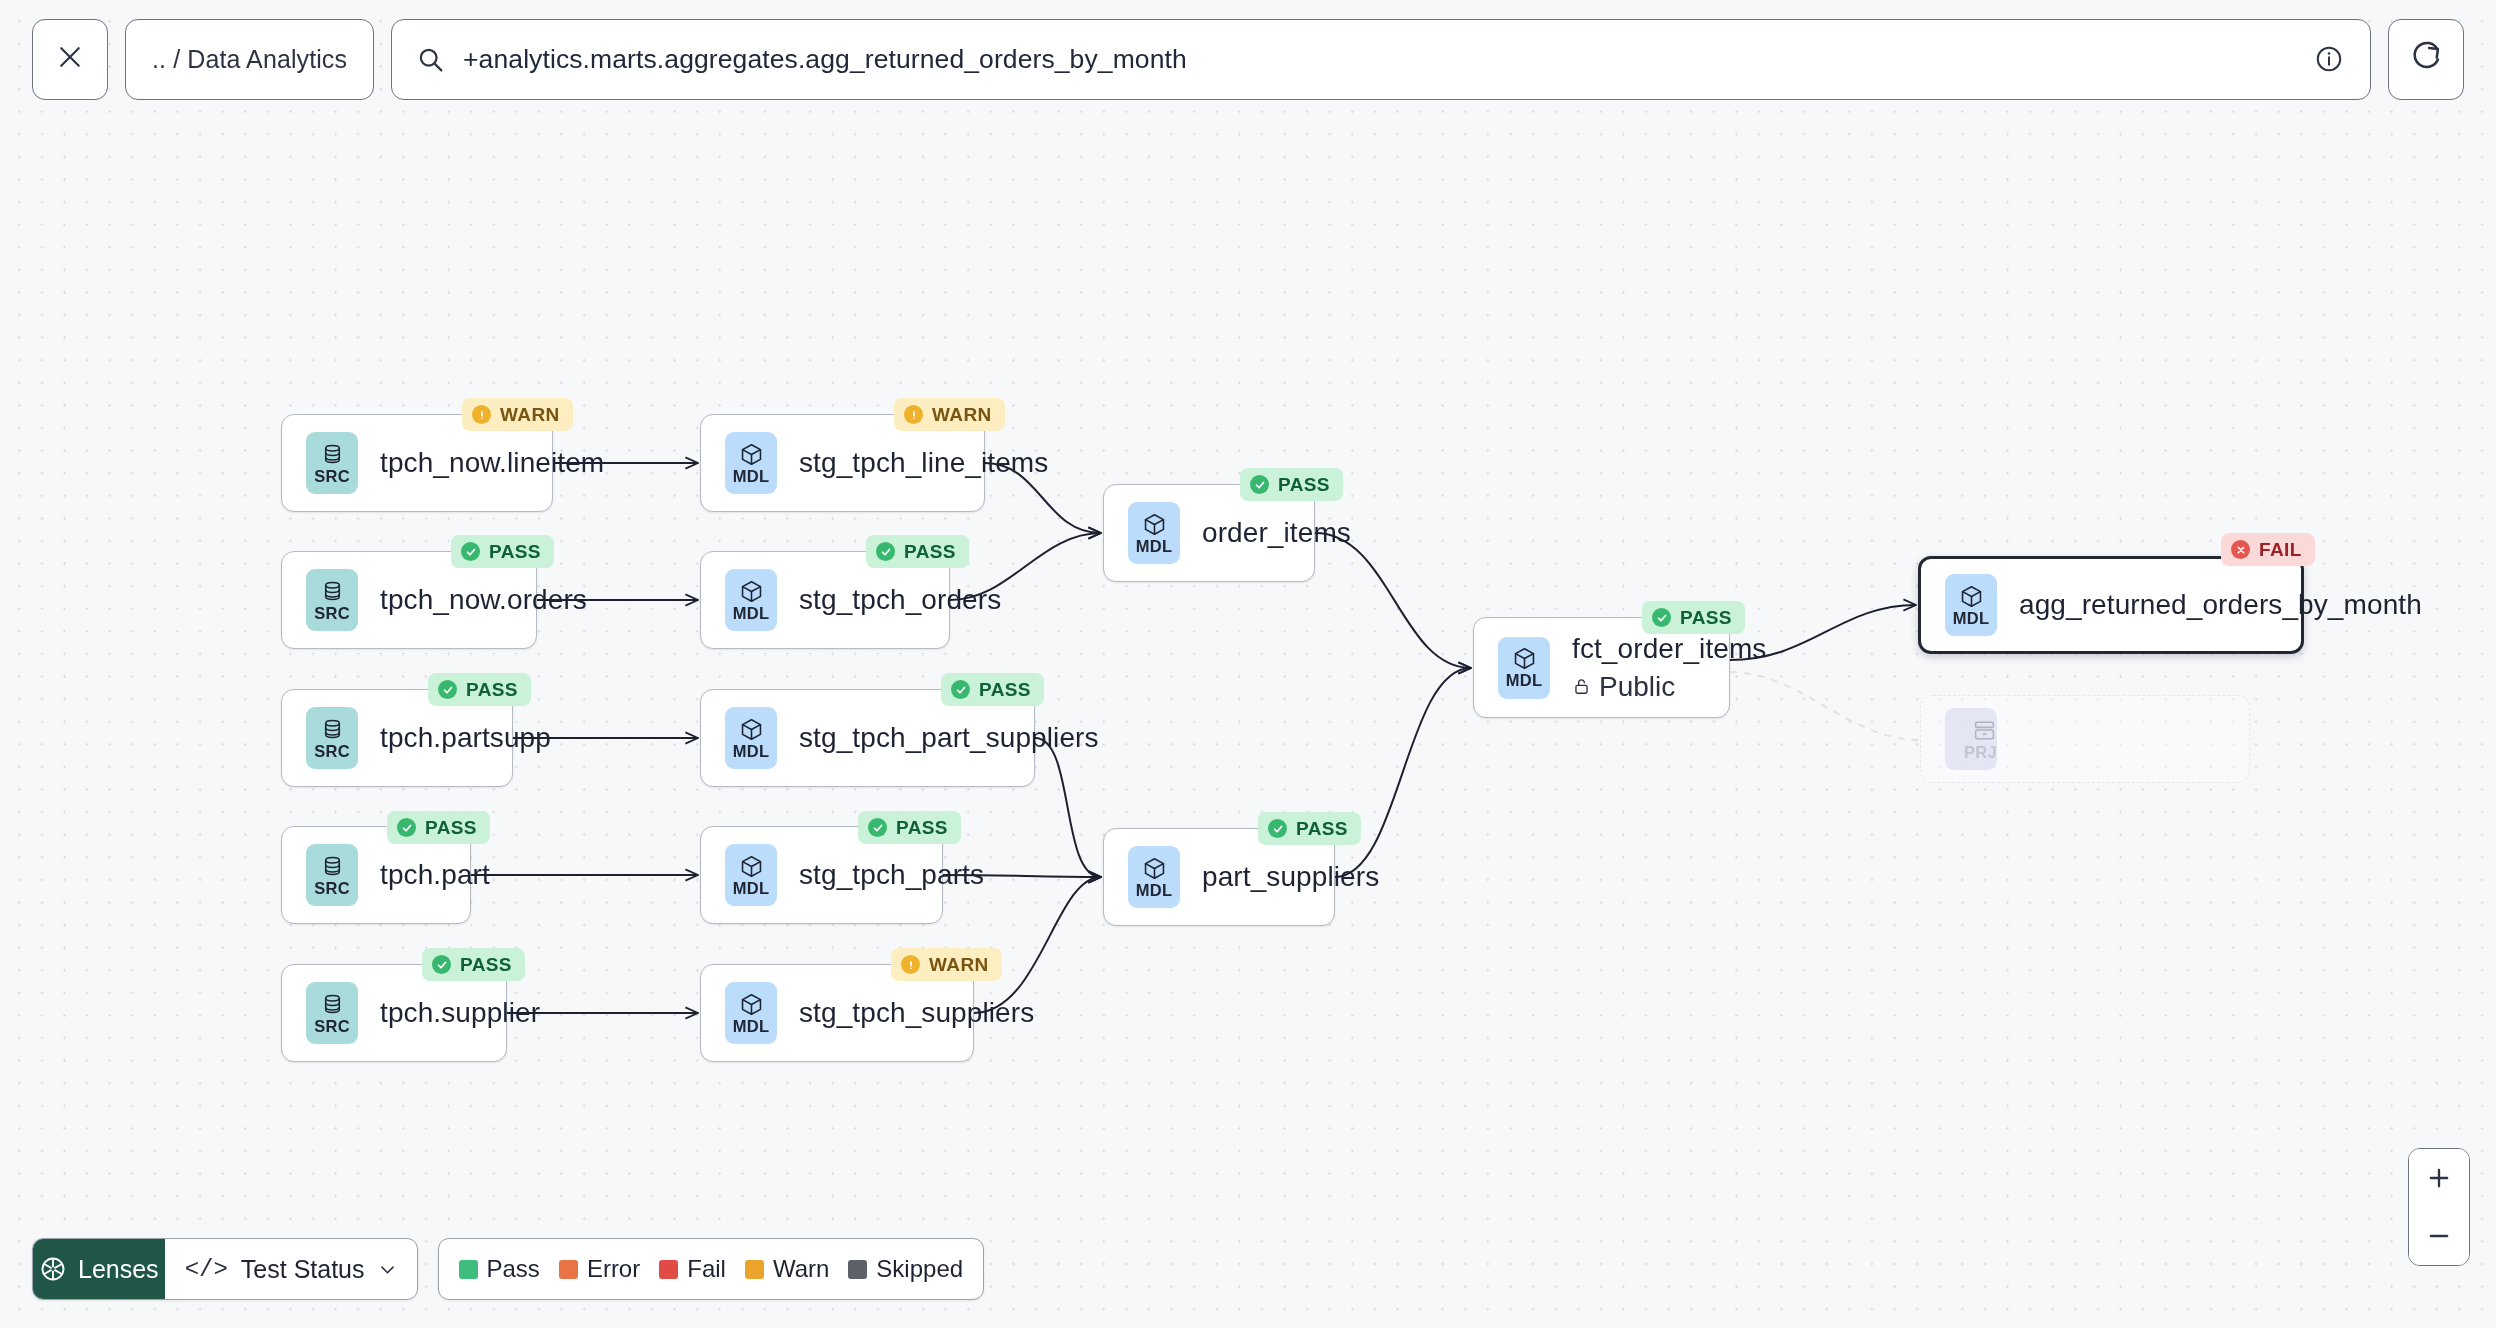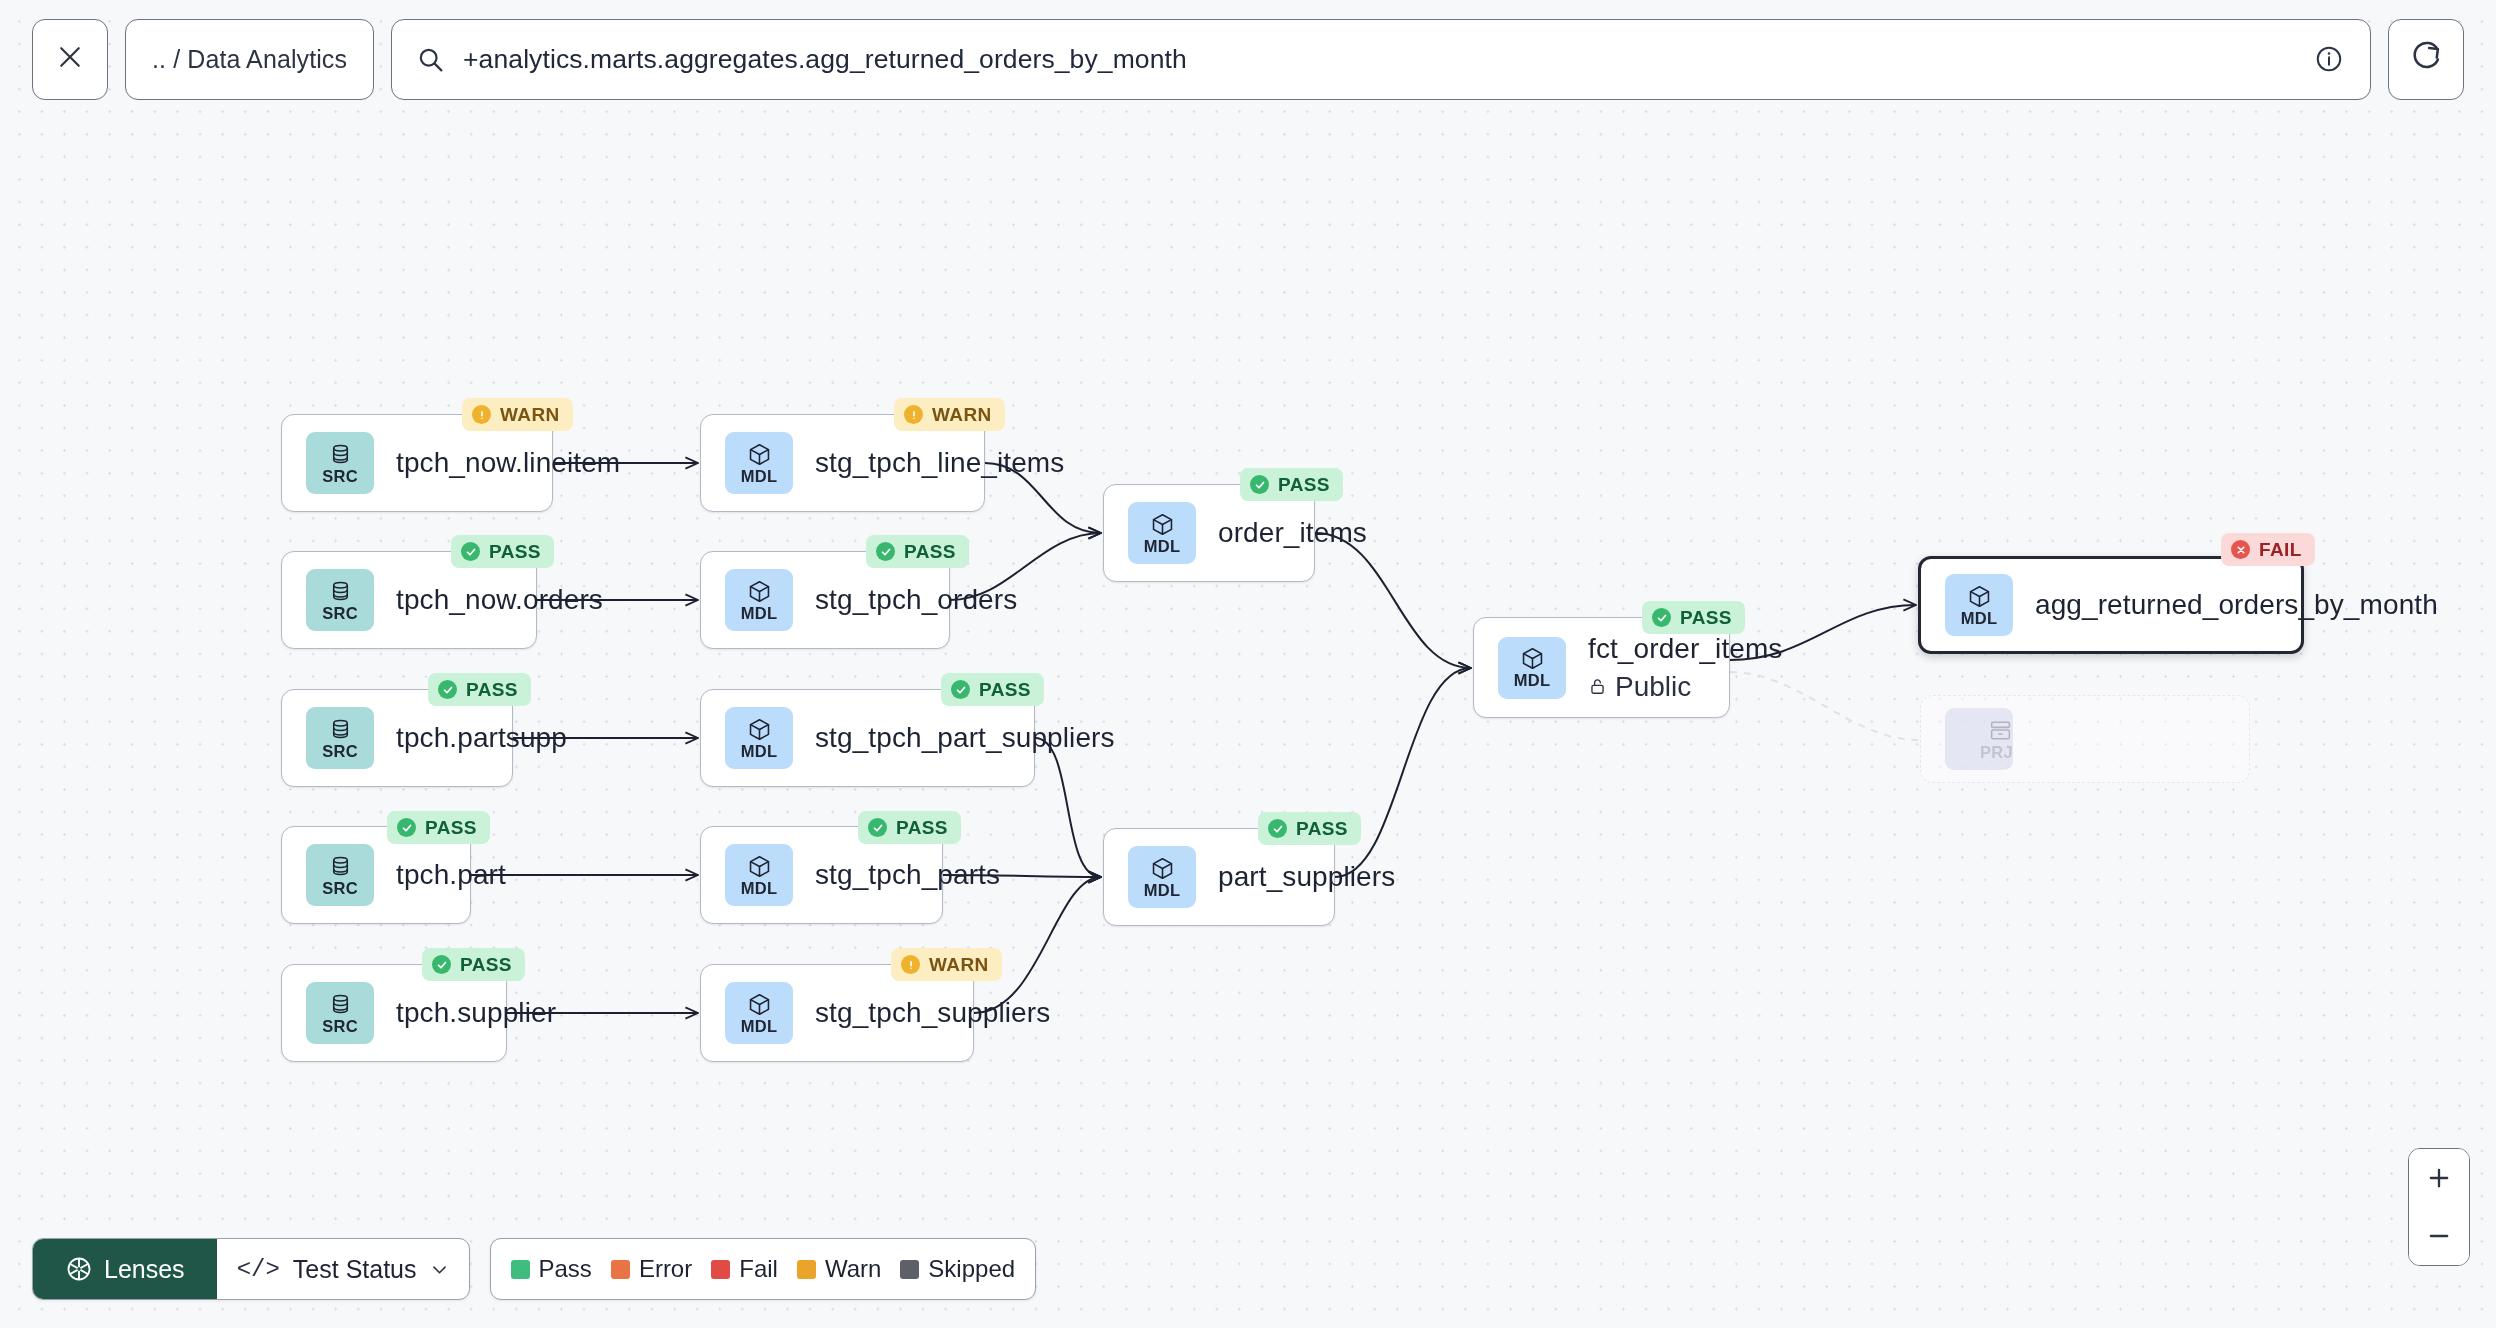--- a/index.html
+++ b/index.html
@@ -116,21 +116,21 @@
   .node.ghost {
     border: 1.6px dashed #e2e5ea;
     background: rgba(255,255,255,.45);
     box-shadow: none;
     opacity: .85;
     cursor: default;
   }
 
   .type-badge {
     flex: 0 0 auto;
-    width: 68px; height: 62px;
+    width: 52px; height: 62px;
     border-radius: 9px;
     display: flex;
     flex-direction: column;
     align-items: center;
     justify-content: center;
     gap: 1px;
   }
   .type-badge.src { background: #a9dbdb; }
   .type-badge.mdl { background: #bcdcfb; }
   .type-badge.prj { background: #e2e3f2; align-items: flex-end; }
@@ -213,21 +213,21 @@
     overflow: hidden;
     background: #ffffff;
     box-shadow: 0 1px 3px rgba(20,25,40,.08);
   }
   #lenses-btn {
     background: #1f5647;
     color: #ffffff;
     display: flex;
     align-items: center;
     gap: 11px;
-    padding: 0 32px;
+    padding: 0 6px;
     font-size: 25px;
     cursor: pointer;
   }
   #lenses-btn svg { width: 28px; height: 28px; display: block; }
   #test-status-btn {
     display: flex;
     align-items: center;
     gap: 13px;
     padding: 0 20px;
     font-size: 25px;

